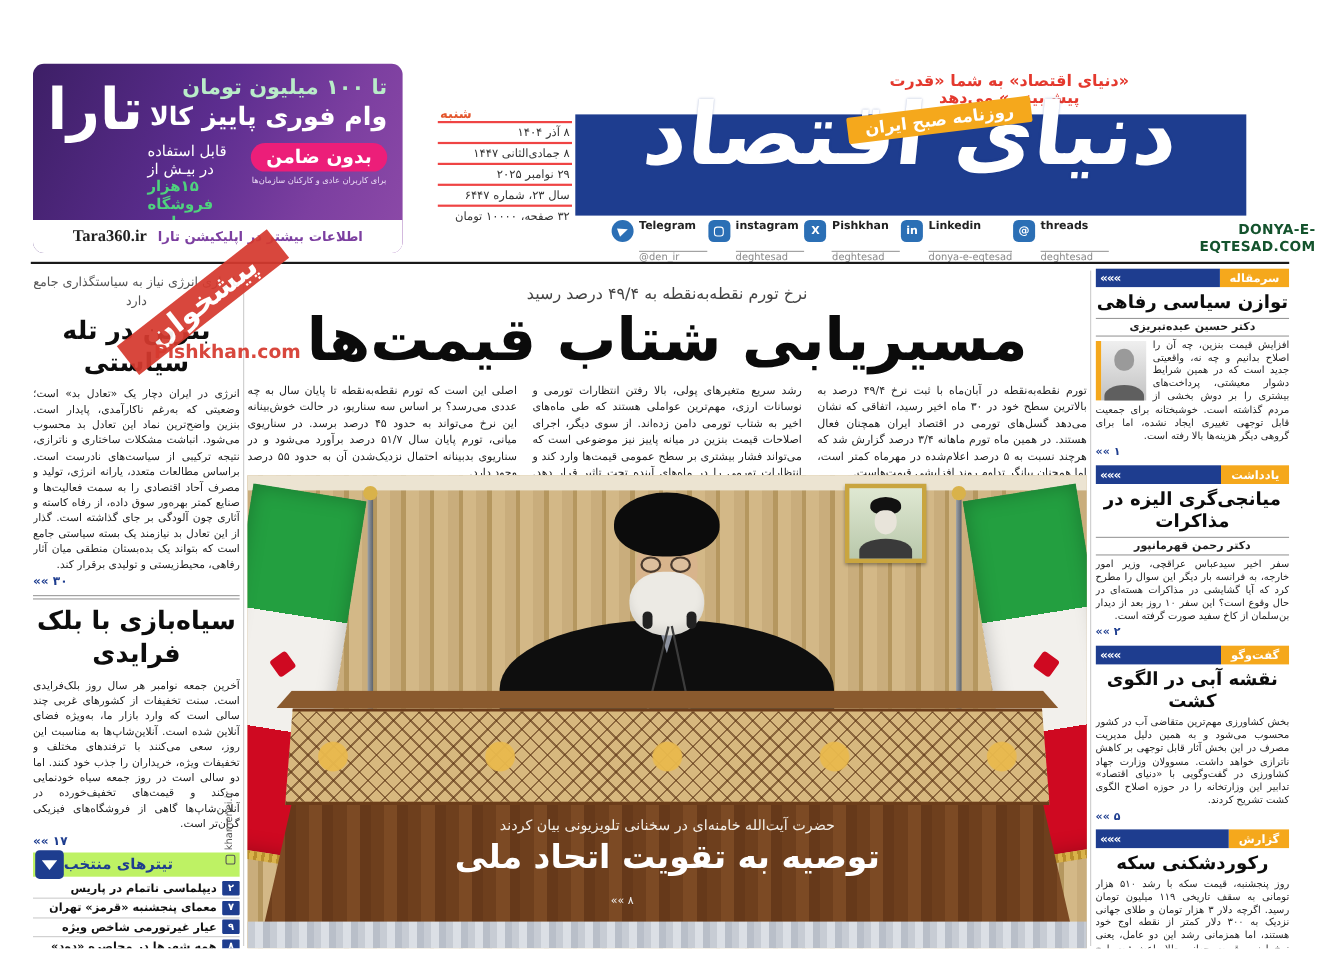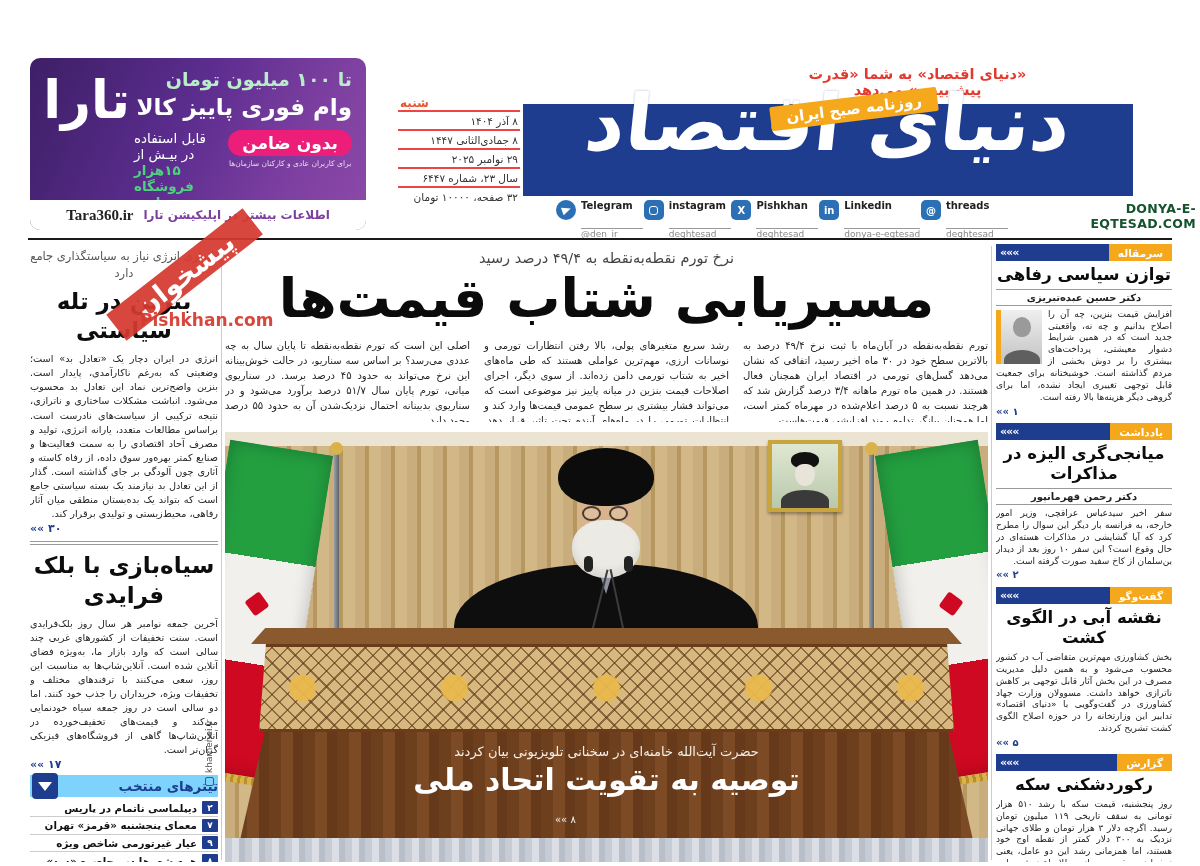--- a/index.html
+++ b/index.html
@@ -69,36 +69,36 @@
     font-weight:bold; font-size:27px; padding:1px 28px; transform:rotate(-38deg); opacity:.93; }
   .wm-url { position:absolute; top:92px; left:30px; color:#d63a2f; font-weight:bold;
     font-size:17px; direction:ltr; opacity:.93; }
   
   .leftcol { position:absolute; left:30px; top:246px; width:188px; height:616px; overflow:hidden; }
   .lc-kicker { text-align:center; color:#555; font-size:11.5px; line-height:1.5; margin:2px 0 4px; }
   .lc-title { text-align:center; font-size:23px; font-weight:bold; color:#0d0d0d; line-height:1.3; margin-bottom:6px; }
   .lc-body { font-size:9.7px; line-height:1.45; text-align:justify; color:#222; }
   .ref { color:#1e3d8f; font-weight:bold; font-size:11px; direction:ltr; text-align:left; margin-top:1px; }
   .lc-div { border-top:1px solid #999; border-bottom:1px solid #999; height:4px; margin:6px 0; }
-  .picks-header { position:relative; background:#7dd3fc; height:22px; margin:4px 0 2px;
-    display:flex; align-items:center; justify-content:flex-start;padding-left:28px; }
+  .picks-header { position:relative; background:#bef264; height:22px; margin:4px 0 2px;
+    display:flex; align-items:center; justify-content:flex-end;padding-left:28px; }
   .picks-header .ph-label { color:#1e3d8f; font-weight:bold; font-size:13.5px; }
   .picks-chev { position:absolute; left:2px; top:-2px; width:26px; height:26px; background:#1e3d8f;
     border-radius:4px; display:flex; align-items:center; justify-content:center; }
   .picks-chev i { display:block; width:0; height:0; border-style:solid;
     border-width:9px 7px 0 7px; border-color:#fff transparent transparent transparent; }
   .pick { display:flex; direction:rtl; align-items:center; gap:5px; height:17.6px;
     border-bottom:1px solid #ccc; }
   .pick-num { flex:none; width:16px; height:13px; background:#1e3d8f; color:#fff;
     font-size:9px; font-weight:bold; display:flex; align-items:center; justify-content:center;
     border-radius:1px; }
   .pick-title { font-size:10.3px; font-weight:bold; color:#111; white-space:nowrap; overflow:hidden; }
   
   .maincol { position:absolute; left:225px; top:246px; width:763px; height:616px; }
-  .mc-kicker { text-align:center; font-size:14.5px; color:#444; margin-top:4px; }
+  .mc-kicker { text-align:center; font-size:14.5px; color:#444; margin-top:14px; }
   .mc-headline { text-align:center; font-size:54px; font-weight:bold; color:#0b0b0b;
     line-height:1.15; margin-top:2px; }
   .mc-cols { display:flex; direction:rtl; gap:14px; margin-top:8px; height:84px; overflow:hidden; }
   .mc-col { flex:1; font-size:10px; line-height:1.5; text-align:justify; color:#222; }
   
   .photo { position:absolute; left:0; top:186px; width:763px; height:430px; overflow:hidden;
     background:repeating-linear-gradient(90deg,#c9ad7c 0 10px,#b5975f 10px 14px,#d3b887 14px 26px); }
   .photo .wallstrip { position:absolute; left:0; right:0; top:0; height:14px; background:#ece4d2; }
   .portrait-frame { position:absolute; left:543px; top:8px; width:74px; height:72px;
     background:#c9a53f; padding:4px; box-shadow:0 2px 3px rgba(0,0,0,.35); }

